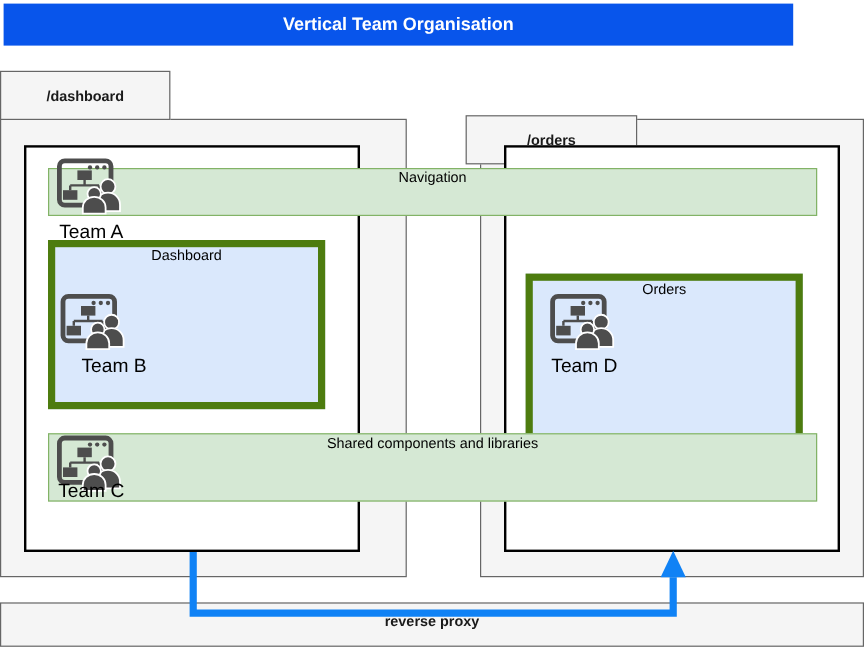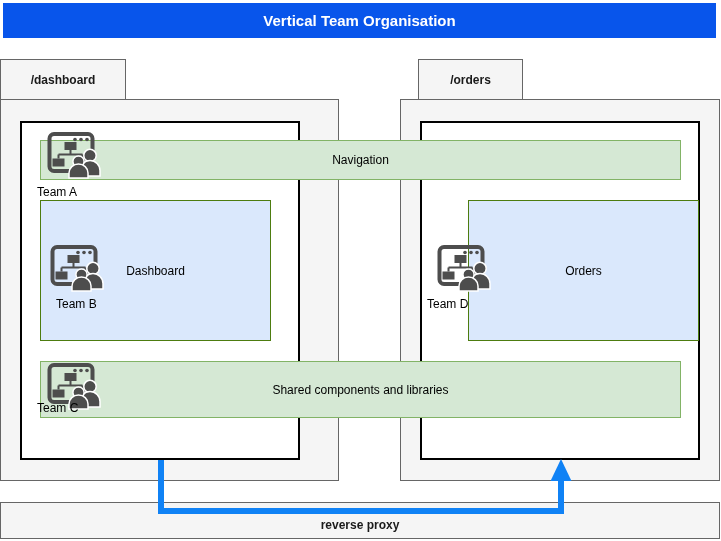--- a/index.html
+++ b/index.html
@@ -6,38 +6,38 @@
   body {
     width: 721px; height: 541px;
     position: relative;
     background: #ffffff;
     font-family: "Liberation Sans", sans-serif;
     overflow: hidden;
   }
   .abs { position: absolute; box-sizing: border-box; }
 
   .banner {
-    left: 3px; top: 3px; width: 713px; height: 35px;
+    left: 3px; top: 3px; width: 658px; height: 35px;
     background: #0855EB;
     color: #ffffff;
     display: flex; align-items: center; justify-content: center;
     font-size: 15px; font-weight: bold;
     z-index: 3;
   }
 
   .tab {
     top: 59px; height: 41px;
     background: #F5F5F5;
     border: 1px solid #666666;
     display: flex; align-items: center; justify-content: center;
     font-size: 12px; font-weight: bold; color: #1a1a1a;
     z-index: 2;
   }
-  .tab-dashboard { left: 0; width: 126px; }
-  .tab-orders   { left: 418px; width: 105px; }
+  .tab-dashboard { left: 0; width: 142px; }
+  .tab-orders   { left: 388px; width: 143px; margin-top: 37px; }
 
   .outer {
     top: 99px; height: 382px;
     background: #F5F5F5;
     border: 1px solid #666666;
     z-index: 1;
   }
   .outer-left  { left: 0;   width: 339px; }
   .outer-right { left: 400px; width: 320px; }
 
@@ -47,58 +47,58 @@
     border: 2px solid #000000;
     z-index: 2;
   }
   .frame-left  { left: 20px; }
   .frame-right { left: 420px; }
 
   .greenbar {
     left: 40px; width: 641px;
     background: #D5E8D4;
     border: 1px solid #82B366;
-    display: flex; align-items: center; justify-content: center;
+    display: flex; justify-content: center;
     font-size: 12px; color: #000000;
     z-index: 4;
   }
   .bar-navigation { top: 140px; height: 40px; }
   .bar-shared     { top: 361px; height: 57px; }
 
   .module {
     top: 200px; height: 141px; width: 231px;
     background: #DAE8FC;
-    border: 1px solid #4d7c0f;
-    display: flex; align-items: center; justify-content: center;
+    border: 6px solid #4d7c0f;
+    display: flex; align-items: flex-start; justify-content: center;
     font-size: 12px; color: #000000;
     z-index: 3;
   }
   .module-dashboard { left: 40px; }
-  .module-orders    { left: 468px; }
+  .module-orders    { left: 438px; margin-top: 28px; }
 
   .team-block { z-index: 5; width: 58px; }
   .team-icon-svg { width: 57px; height: 50px; display: block; }
   .team-label {
     position: absolute; left: -10px; width: 78px;
-    font-size: 12px; color: #000000;
+    text-align: center; font-size: 16px; color: #000000;
   }
   .team-a { left: 47px;  top: 129px; }
   .team-b { left: 50px;  top: 242px; }
   .team-c { left: 47px;  top: 360px; }
-  .team-d { left: 437px; top: 242px; }
+  .team-d { left: 458px; top: 242px; }
   .team-a .team-label { top: 56px; }
   .team-b .team-label { top: 55px; padding-left: 16px; }
   .team-c .team-label { top: 41px; }
   .team-d .team-label { top: 55px; }
 
   .footer-bar {
     left: 0; top: 502px; width: 720px; height: 37px;
     background: #F5F5F5;
     border: 1px solid #666666;
-    display: flex; align-items: center; justify-content: center;
+    display: flex; justify-content: center;
     font-size: 12px; font-weight: bold; color: #1a1a1a;
     z-index: 1;
   }
   .footer-bar .footer-text { margin-top: 8px; }
 
   .arrow-overlay {
     left: 0; top: 0; width: 721px; height: 541px;
     z-index: 6; pointer-events: none;
   }
 

